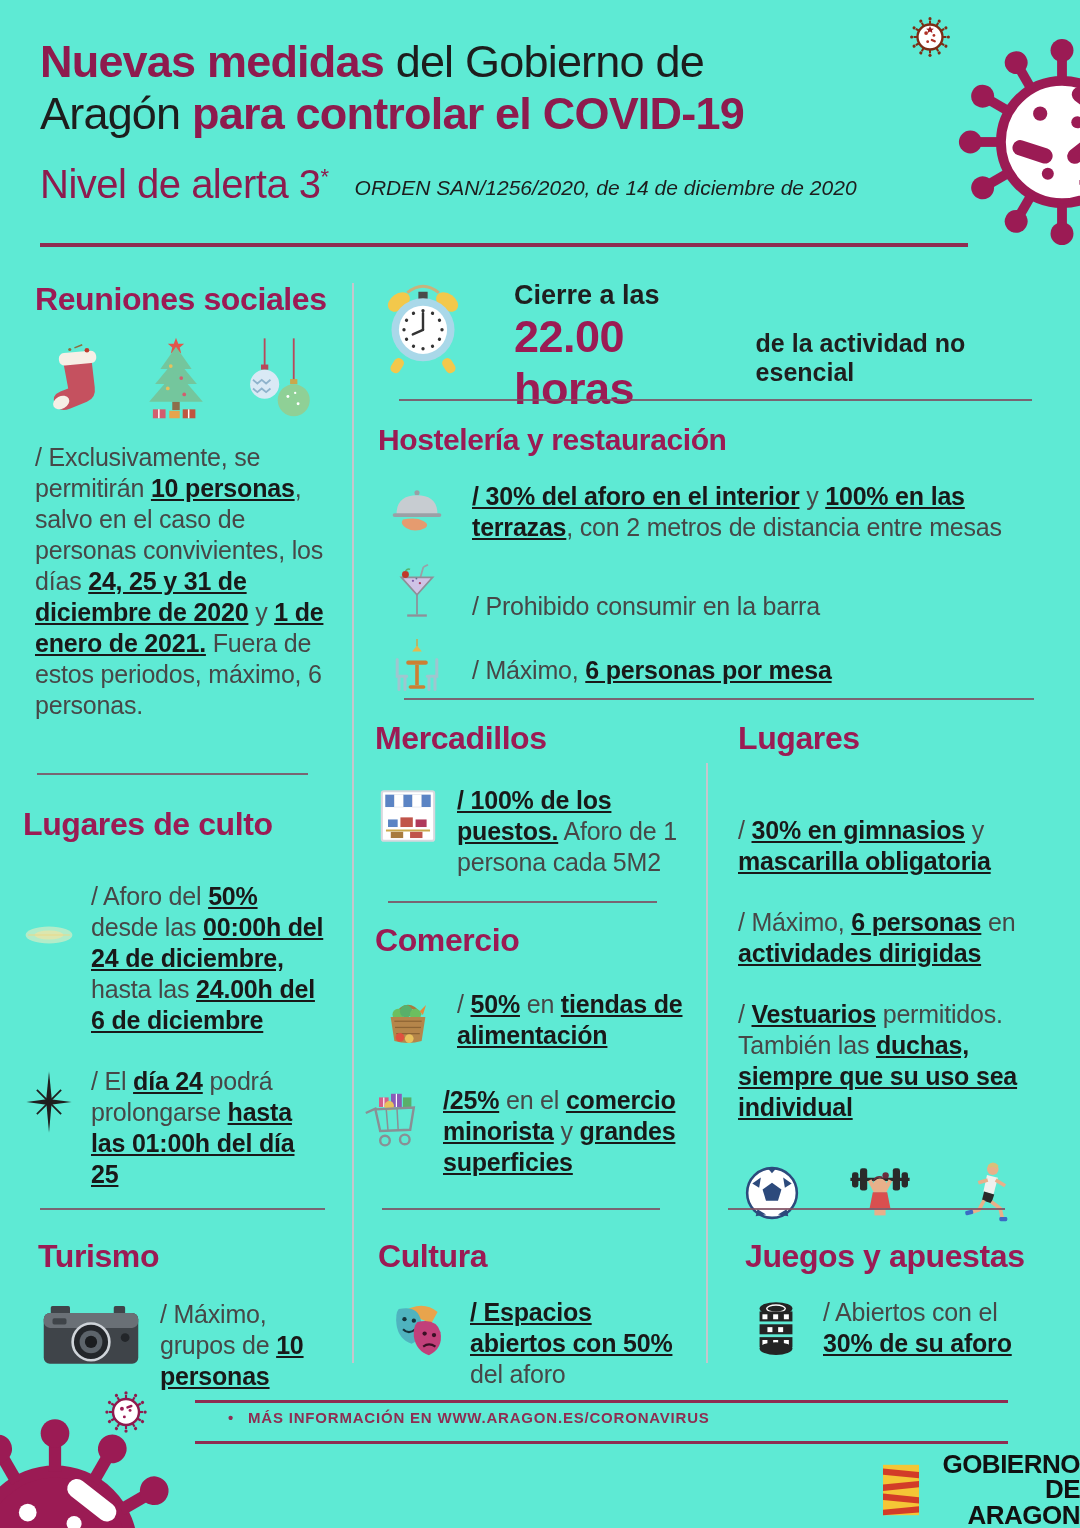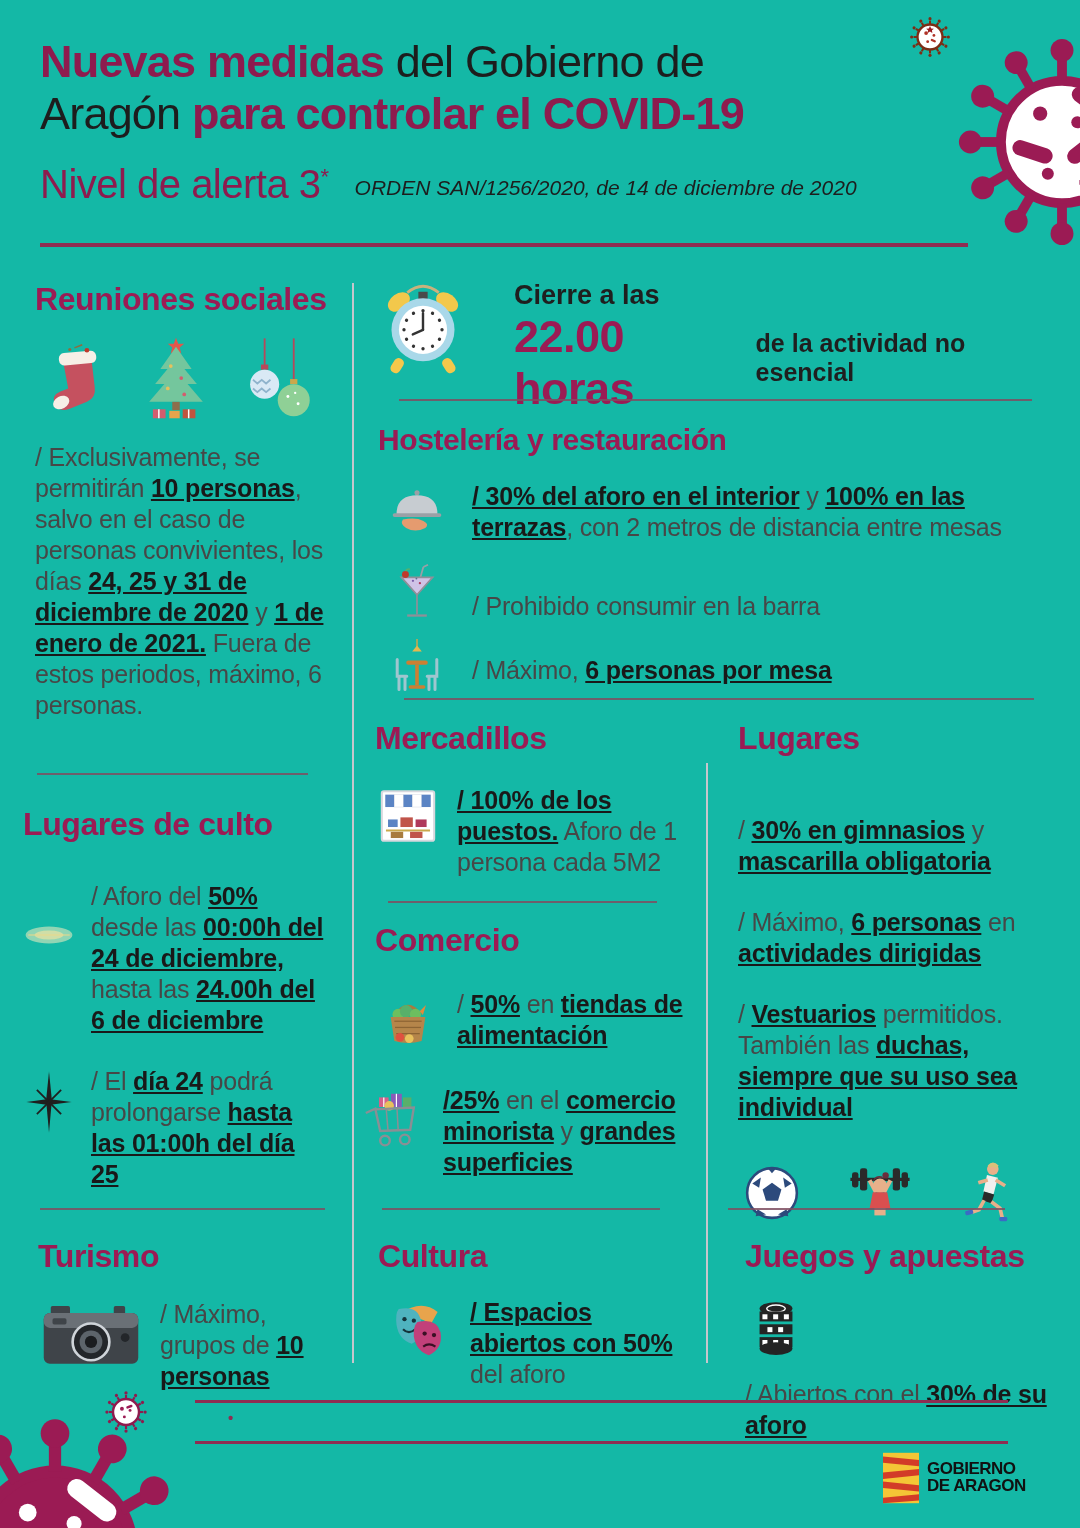--- a/index.html
+++ b/index.html
@@ -1,16 +1,16 @@
 <!DOCTYPE html>
 <html lang="es"><head>
 <meta charset="utf-8">
 <style>
   html,body{margin:0;padding:0;background:#e9e9e9;}
-  .page{position:relative;width:1080px;height:1528px;background:#14b8a6;overflow:hidden;
+  .page{position:relative;width:1080px;height:1528px;background:#5eead4;overflow:hidden;
         font-family:"Liberation Sans",sans-serif;margin:0 auto;}
   .abs{position:absolute;}
 
   
   .h-line{font-size:45px;line-height:1.16;font-weight:500;color:#1d1d1d;letter-spacing:-0.8px;margin:0;}
   .h-line b{font-weight:800;color:#8E1B4E;}
   .alert-row{display:flex;align-items:flex-end;gap:26px;margin-top:22px;}
   .alert-level{font-size:40px;font-weight:400;color:#8E1B4E;letter-spacing:-0.5px;}
   .alert-level sup{font-size:22px;}
   .order-ref{font-size:21px;font-style:italic;font-weight:500;color:#1d1d1d;padding-bottom:7px;}
@@ -36,21 +36,21 @@
   .cierre-rest{font-size:25px;font-weight:700;color:#1f1f1f;}
 
   .xmas-row{display:flex;gap:20px;align-items:flex-end;margin:14px 0 16px 2px;}
   .sport-row{display:flex;gap:42px;align-items:center;margin-top:34px;margin-left:4px;}
 
   
   .foot-info{display:flex;align-items:center;gap:14px;font-size:15px;letter-spacing:.8px;
              color:#8E2D52;font-weight:600;}
   .foot-info .url{font-weight:800;}
   .logo{display:flex;align-items:center;gap:8px;}
-  .logo-text{font-size:17px;font-weight:800;color:#111;line-height:.98;letter-spacing:-0.5px;}
+  .logo-text{font-size:26px;font-weight:800;color:#111;line-height:.98;letter-spacing:-0.5px;text-align:right;}
 </style>
 </head>
 <body>
 
 <div class="page">
 
   <span class="abs" style="left:905px;top:12px;width:50px;height:50px;">
     <svg viewBox="0 0 64 64" width="50" height="50">
       <defs>
           <g id="ssT">
@@ -457,21 +457,21 @@
             <circle cx="75" cy="52" r="3" fill="#3a1024"></circle>
           <path d="M60,68 Q68,62 77,68" stroke="#3a1024" stroke-width="3" fill="none"></path>
         </svg>
       </span>
       <p class="para"><b>/ Espacios abiertos con 50%</b><span> del aforo</span></p>
     </div>
   </section>
 
   <section class="abs" style="left:745px;top:1238px;width:308px;">
     <h2 class="sec-title">Juegos y apuestas</h2>
-    <div class="item" style="margin-top:22px;flex-direction:column;">
+    <div class="item" style="margin-top:22px;">
       <span class="icon" style="width:62px;">
         <svg viewBox="0 0 70 92" width="50" height="66">
           <ellipse cx="35" cy="16" rx="23" ry="9" fill="#242424"></ellipse>
           <ellipse cx="35" cy="16" rx="13" ry="5" fill="none" stroke="#fff" stroke-width="2"></ellipse>
           <g fill="#242424">
               <rect x="12" y="20" width="46" height="14"></rect>
               <rect x="12" y="38" width="46" height="14"></rect>
               <rect x="12" y="56" width="46" height="14"></rect>
             </g>
           <g fill="#fff">
@@ -487,20 +487,21 @@
           <ellipse cx="35" cy="72" rx="23" ry="9" fill="#242424"></ellipse>
         </svg>
       </span>
       <p class="para"><span>/ Abiertos con el </span><b>30% de su aforo</b></p>
     </div>
   </section>
 
   <div class="abs rule" style="left:195px;top:1400px;width:813px;height:2.5px;"></div>
   <div class="abs foot-info" style="left:228px;top:1409px;width:640px;">
     <span>•</span>
+    <span><span>MÁS INFORMACIÓN EN</span>&nbsp;<span class="url">WWW.ARAGON.ES/CORONAVIRUS</span></span>
   </div>
   <div class="abs rule" style="left:195px;top:1441px;width:813px;height:2.5px;"></div>
 
   <span class="abs" style="left:100px;top:1386px;width:52px;height:52px;">
     <svg viewBox="0 0 64 64" width="52" height="52">
       <defs>
           <g id="ssB">
             <line x1="48" y1="32" x2="53" y2="32" stroke="#8E1B4E" stroke-width="2.6"></line>
             <circle cx="55.5" cy="32" r="2" fill="#8E1B4E"></circle>
           </g>

